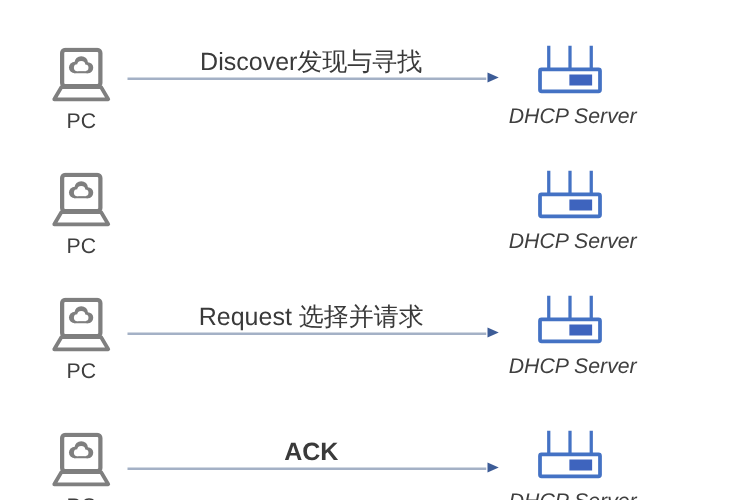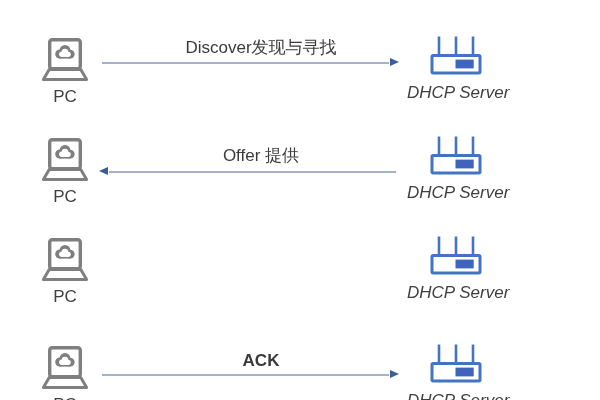--- a/index.html
+++ b/index.html
@@ -16,22 +16,22 @@
   .ep-srv { left: 407px; top: 7px;  width: 97px; }
   .ep svg { display: block; margin: 0 auto; }
   .ep-label {
     font-size: 17px; color: var(--label-text, #3f3f3f);
     margin-top: 3px; white-space: nowrap;
   }
   .ep-srv .ep-label { margin-top: 6px; font-style: italic; }
 
   .channel { position: absolute; left: 100px; top: 0; width: 298px; height: 100px; }
   .msg {
-    position: absolute; left: 12px; width: 100%; text-align: center;
-    font-size: 17px; color: var(--message-text, #3a3a3a); white-space: nowrap;
+    position: absolute; left: 0; width: 100%; text-align: center;
+    font-size: 20px; color: var(--message-text, #3a3a3a); white-space: nowrap;
   }
   .arrow { position: absolute; left: 0; right: 0; height: 0; }
   .line { position: absolute; top: 0; height: 1.6px; background: var(--arrow-line, #a4b1c6); }
   .head {
     position: absolute; top: -3.7px; width: 0; height: 0;
     border-top: 4.6px solid transparent; border-bottom: 4.6px solid transparent;
   }
   .dir-right .line { left: 2px; right: 9px; }
   .dir-right .head { right: -1px; border-left: 9.5px solid var(--arrow-head, #3d5c97); }
   .dir-left  .line { left: 9px; right: 2px; }
@@ -99,41 +99,41 @@
     </div>
   </div>
 
   <div class="row r2">
     <div class="ep ep-pc">
       <svg width="48" height="46" viewBox="0 0 48 46">
           <use href="#pc-glyph"></use>
         </svg>
       <div class="ep-label">PC</div>
     </div>
-    <div class="channel dir-left">
-      <div class="msg">Offer 提供</div>
-      <div class="arrow">
-        <span class="line"></span>
-        <span class="head"></span>
-      </div>
-    </div>
     <div class="ep ep-srv">
       <svg width="52" height="42" viewBox="0 0 52 42">
           <use href="#srv-glyph"></use>
         </svg>
       <div class="ep-label">DHCP Server</div>
     </div>
   </div>
 
   <div class="row r3">
     <div class="ep ep-pc">
       <svg width="48" height="46" viewBox="0 0 48 46">
           <use href="#pc-glyph"></use>
         </svg>
       <div class="ep-label">PC</div>
+    </div>
+    <div class="channel dir-right">
+      <div class="msg">Request 选择并请求</div>
+      <div class="arrow">
+        <span class="line"></span>
+        <span class="head"></span>
+      </div>
     </div>
     <div class="ep ep-srv">
       <svg width="52" height="42" viewBox="0 0 52 42">
           <use href="#srv-glyph"></use>
         </svg>
       <div class="ep-label">DHCP Server</div>
     </div>
   </div>
 
   <div class="row r4">

